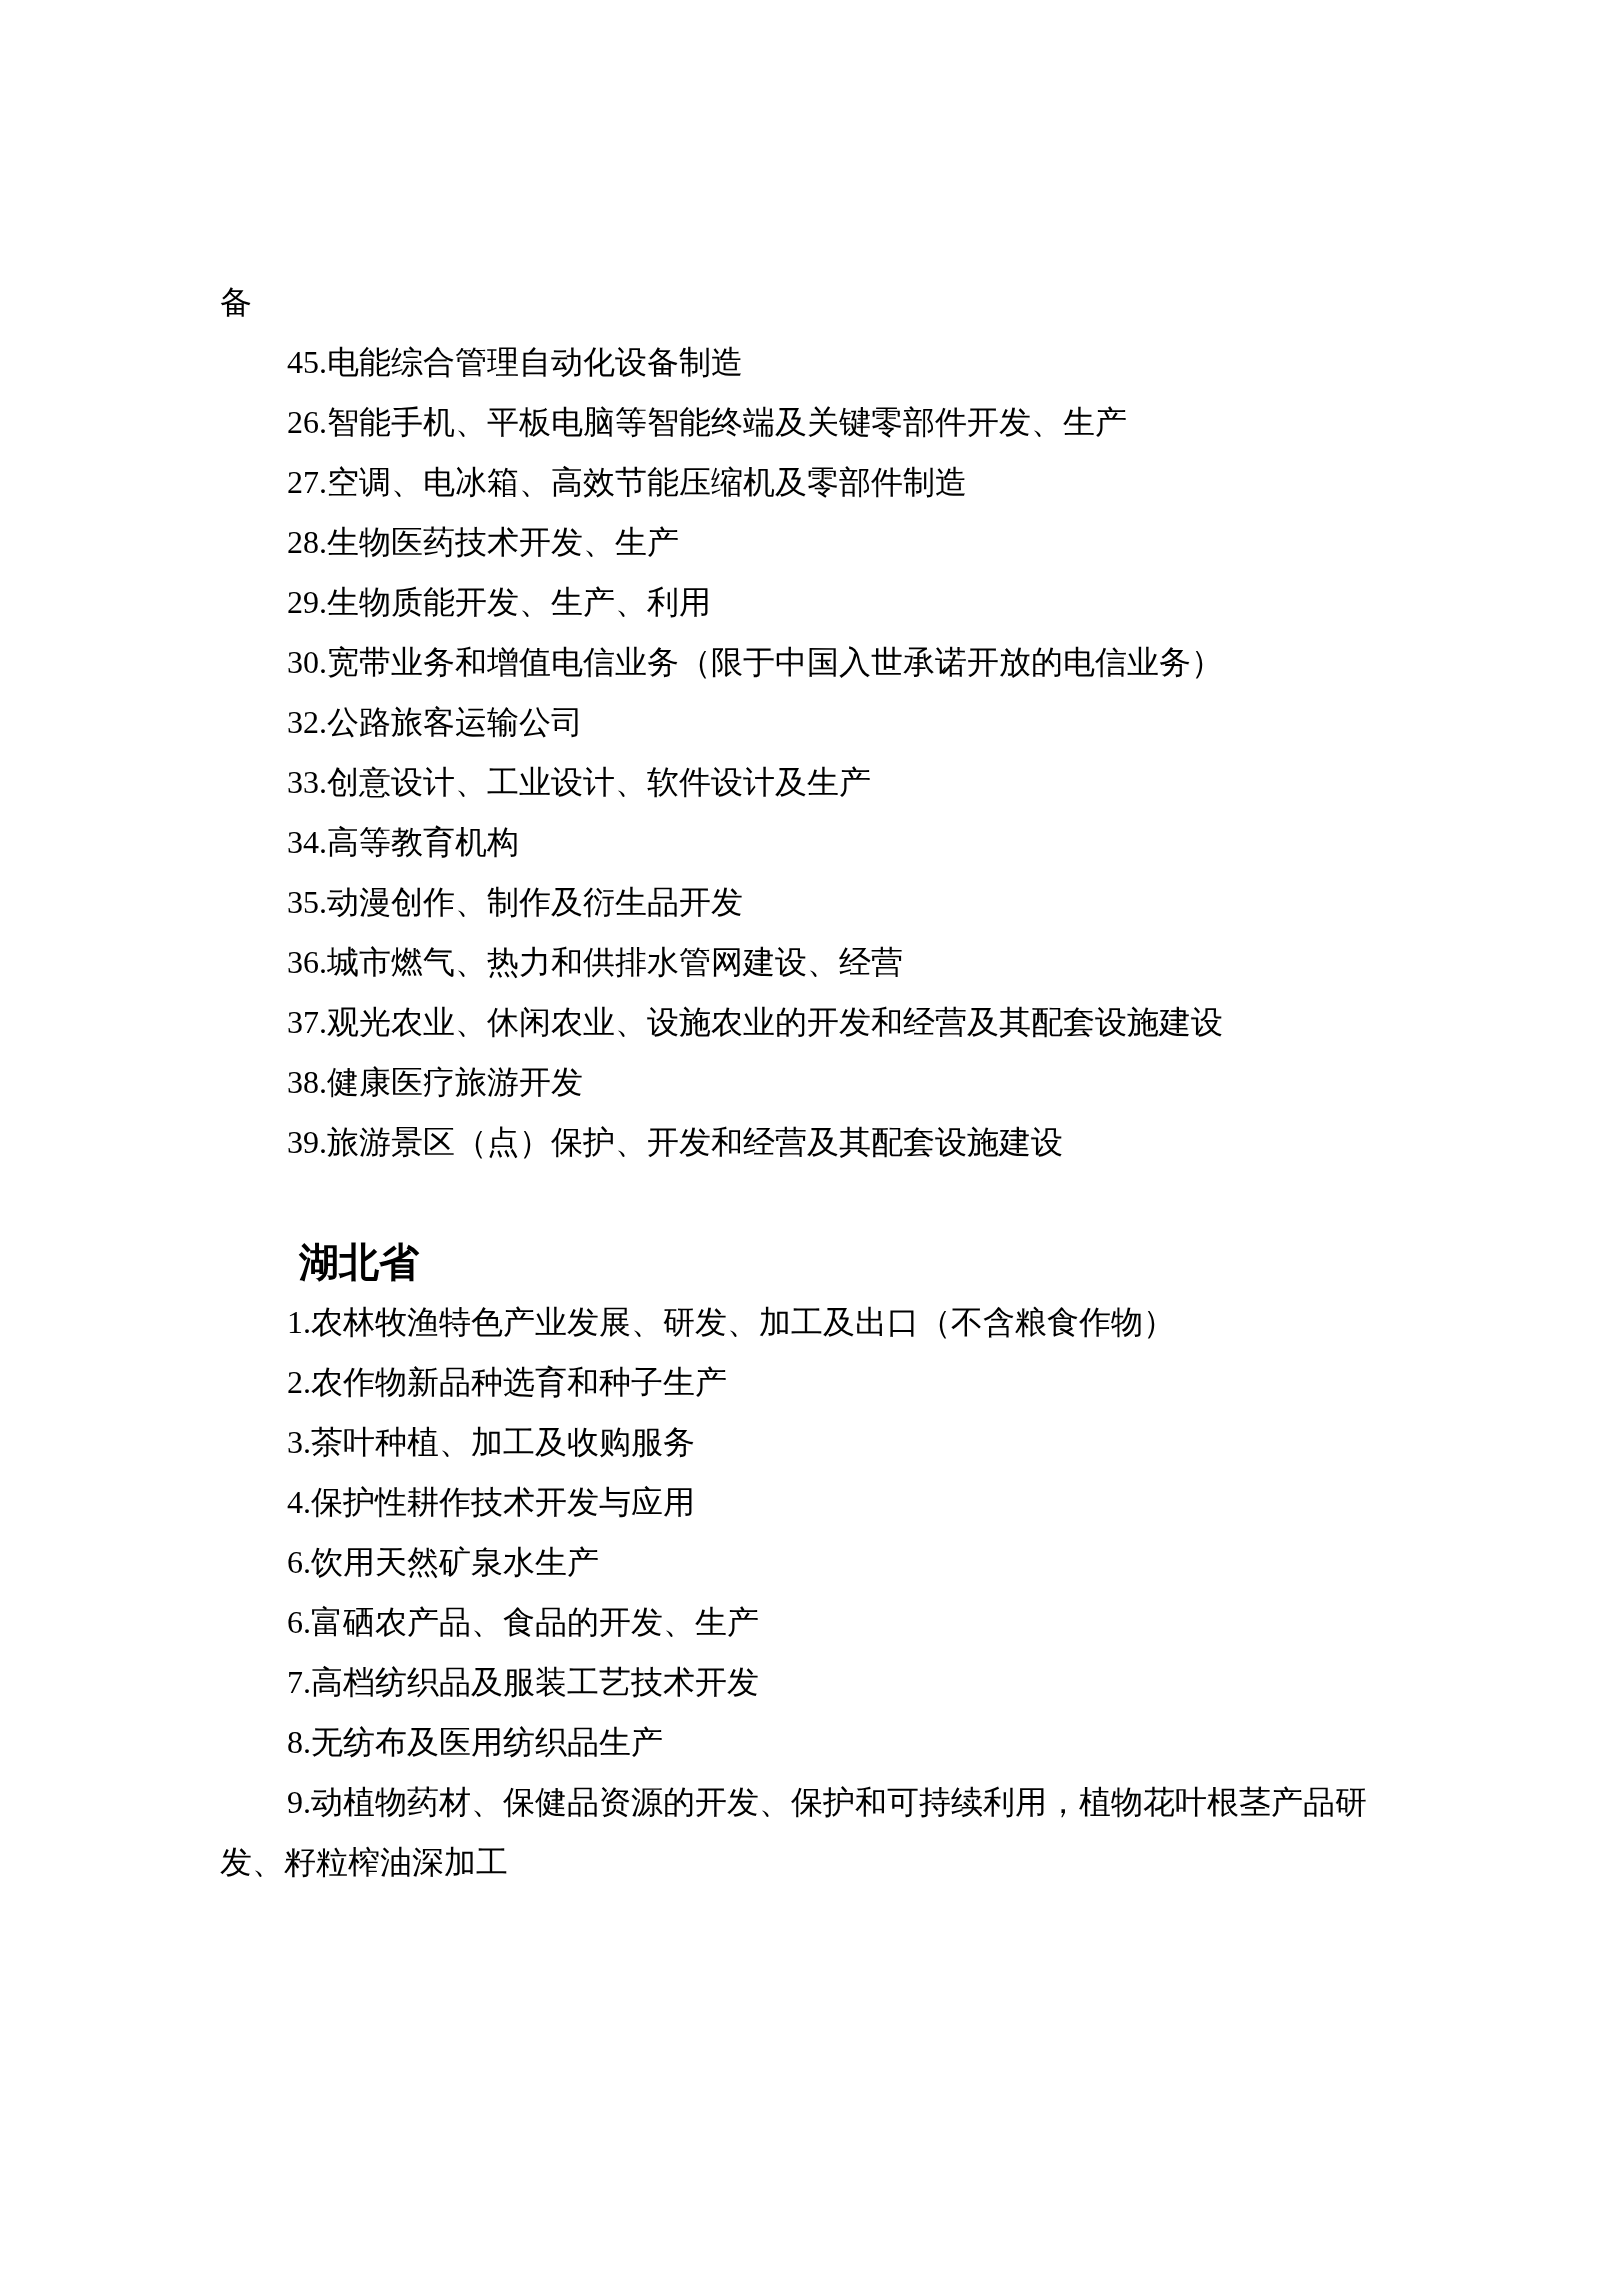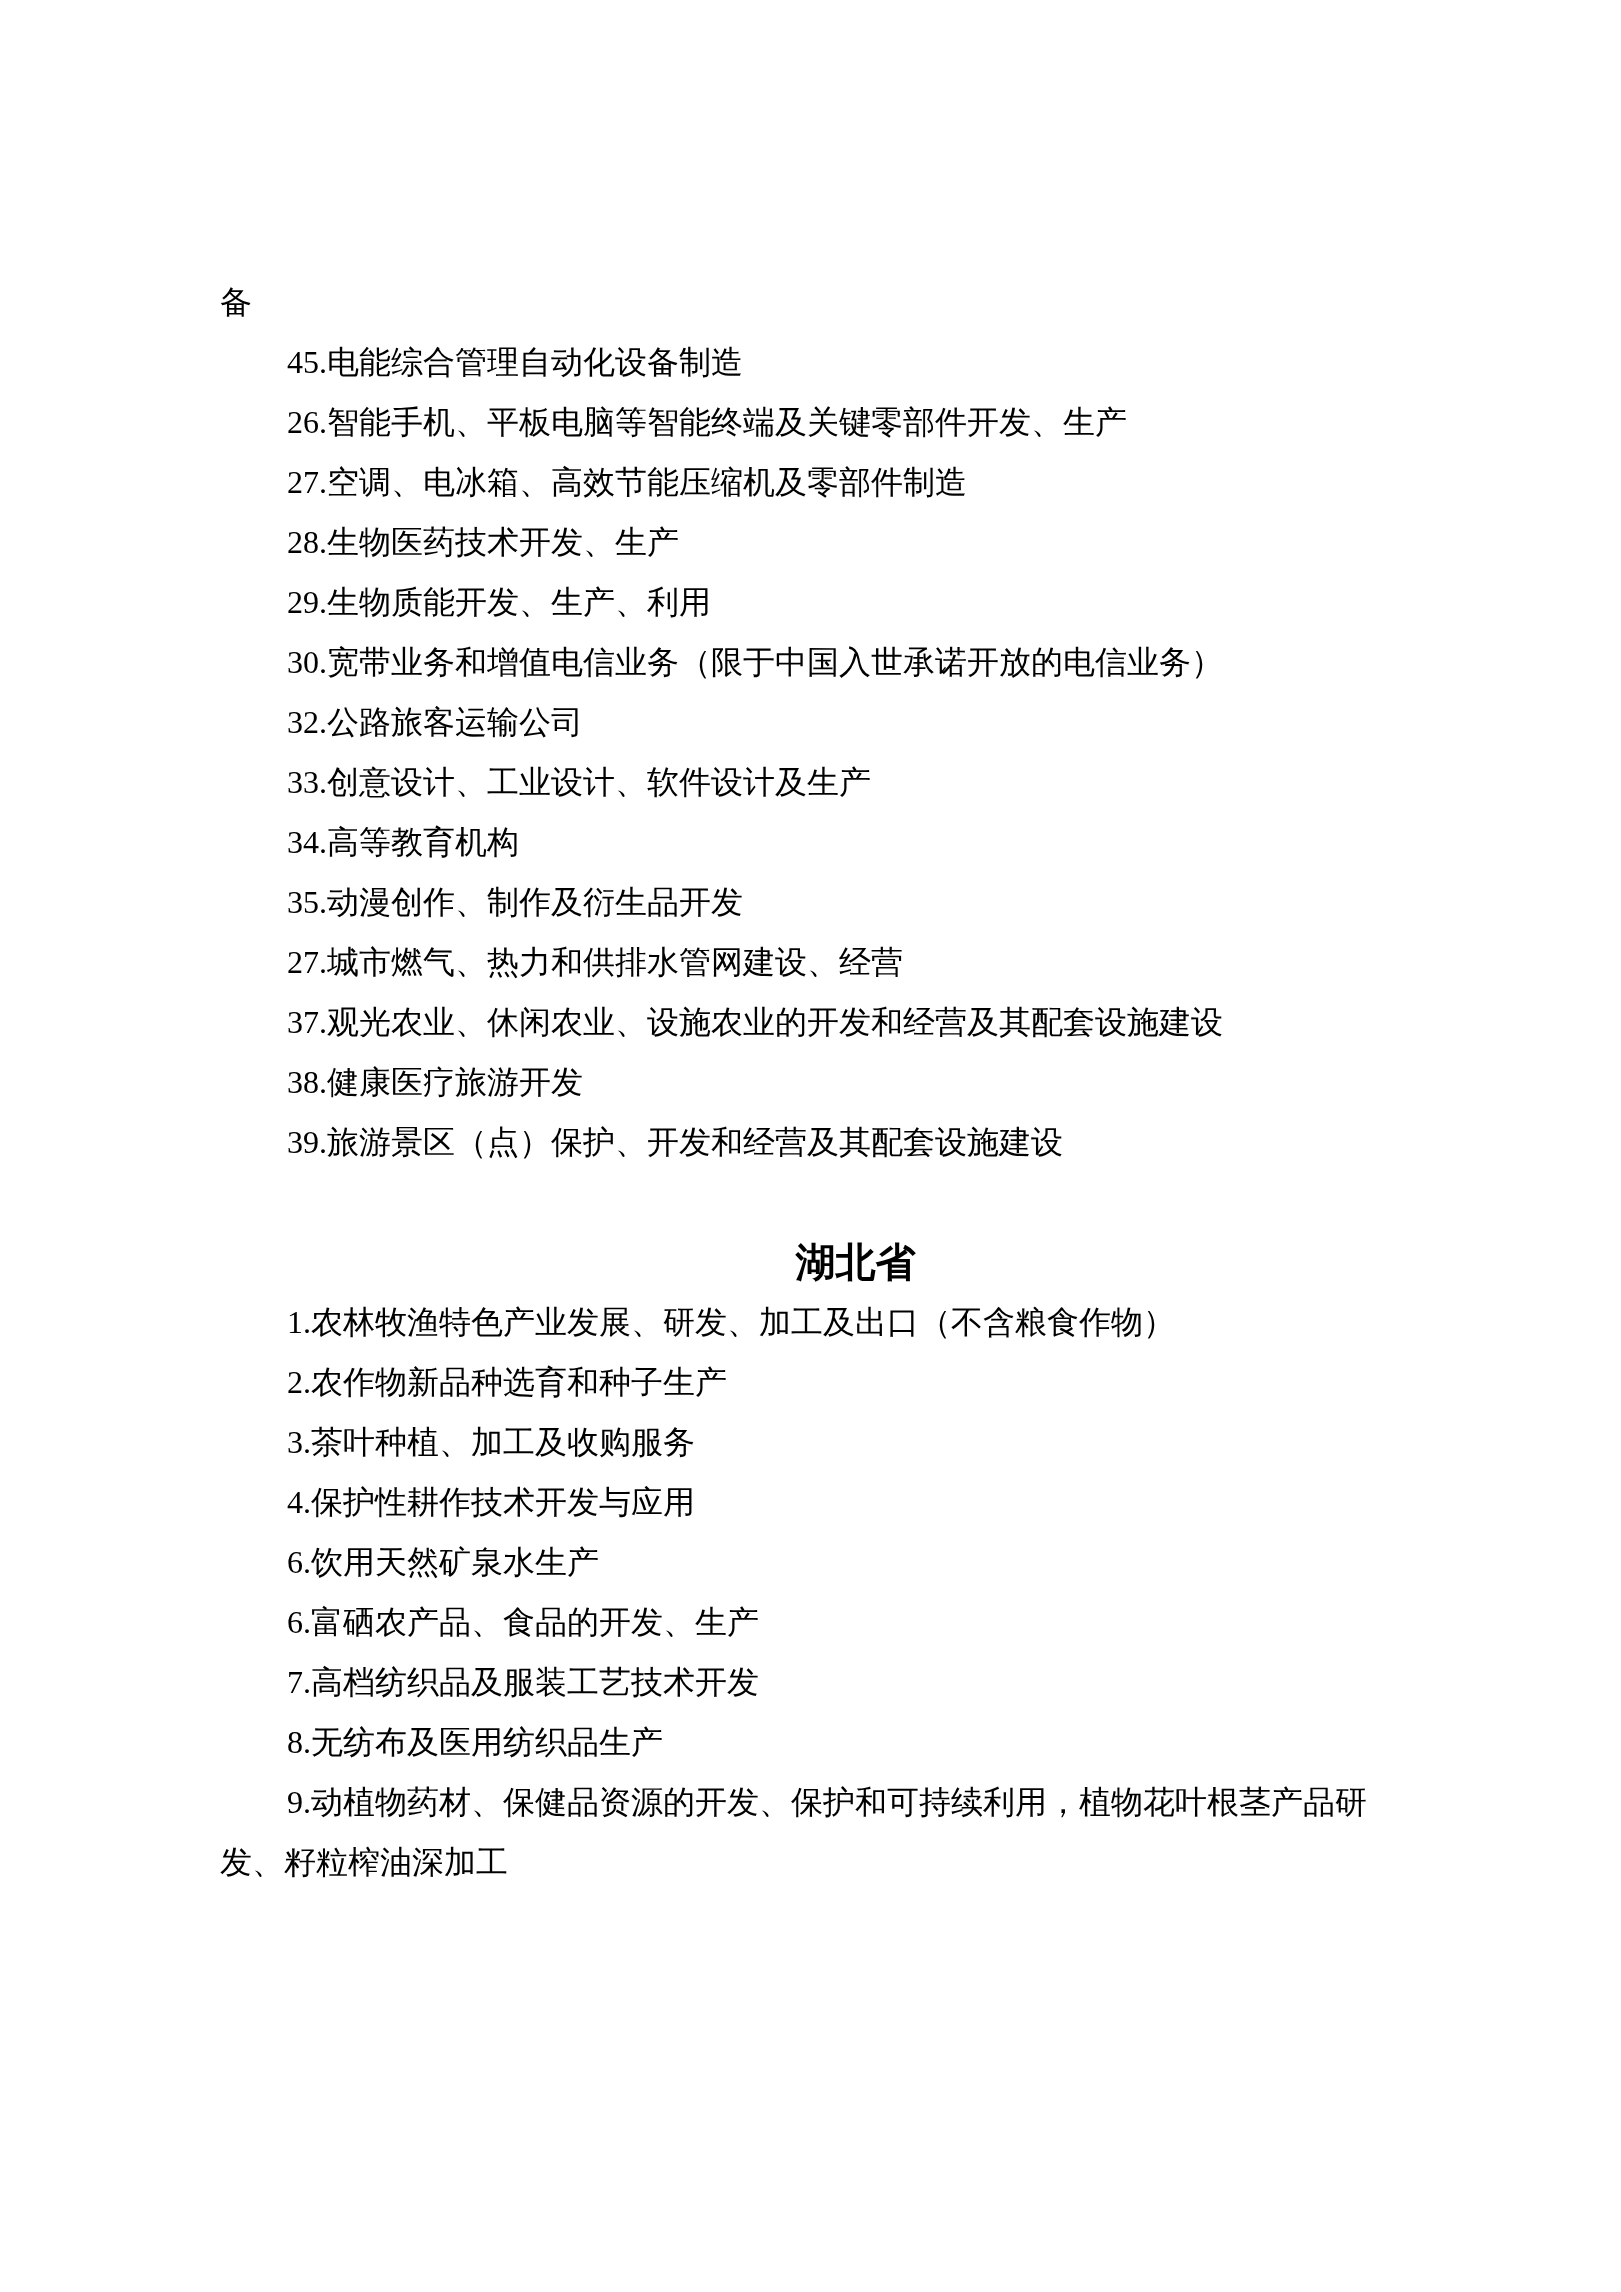--- a/index.html
+++ b/index.html
@@ -34,42 +34,41 @@
     text-indent: 67px;
   }
   .blank {
     height: 60px;
   }
   .heading {
     text-indent: 79px;
     font-weight: bold;
     font-size: 40px;
     font-family: "Liberation Sans", "DejaVu Sans", sans-serif;
-    text-align: center;
   }
 </style>
 </head>
 <body>
 
 <div class="page">
   <div class="doc">
 
     <div class="line continuation">备</div>
 
     <div class="line item">45.电能综合管理自动化设备制造</div>
     <div class="line item">26.智能手机、平板电脑等智能终端及关键零部件开发、生产</div>
     <div class="line item">27.空调、电冰箱、高效节能压缩机及零部件制造</div>
     <div class="line item">28.生物医药技术开发、生产</div>
     <div class="line item">29.生物质能开发、生产、利用</div>
     <div class="line item">30.宽带业务和增值电信业务（限于中国入世承诺开放的电信业务）</div>
     <div class="line item">32.公路旅客运输公司</div>
     <div class="line item">33.创意设计、工业设计、软件设计及生产</div>
     <div class="line item">34.高等教育机构</div>
     <div class="line item">35.动漫创作、制作及衍生品开发</div>
-    <div class="line item">27.城市燃气、热力和供排水管网建设、经营</div>
+    <div class="line item">36.城市燃气、热力和供排水管网建设、经营</div>
     <div class="line item">37.观光农业、休闲农业、设施农业的开发和经营及其配套设施建设</div>
     <div class="line item">38.健康医疗旅游开发</div>
     <div class="line item">39.旅游景区（点）保护、开发和经营及其配套设施建设</div>
 
     <div class="line blank"></div>
 
     <div class="line heading">湖北省</div>
 
     <div class="line item">1.农林牧渔特色产业发展、研发、加工及出口（不含粮食作物）</div>
     <div class="line item">2.农作物新品种选育和种子生产</div>

